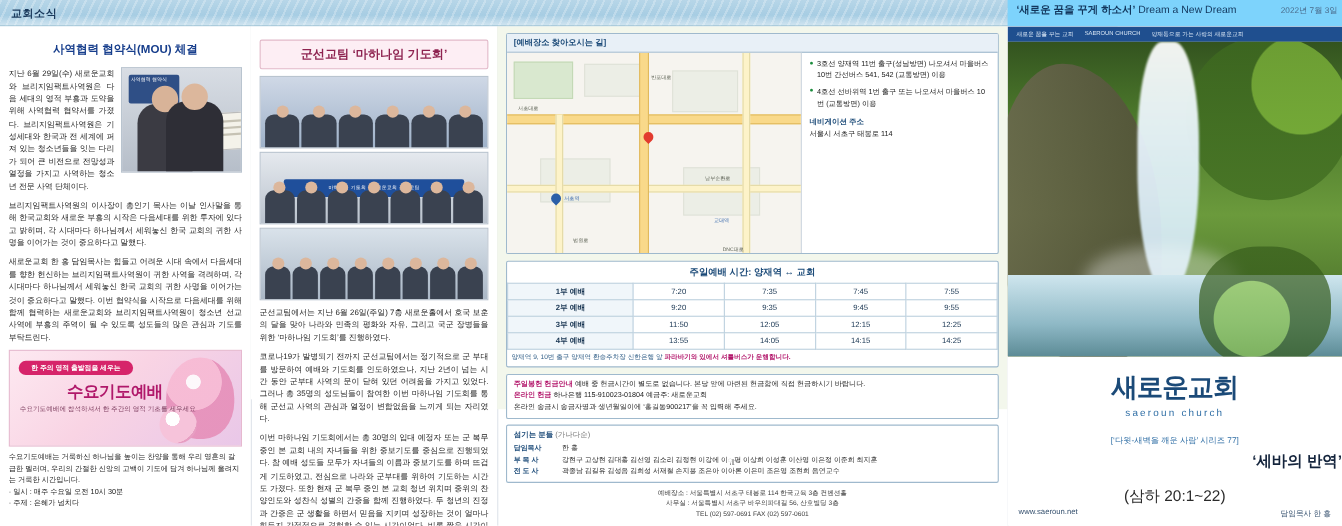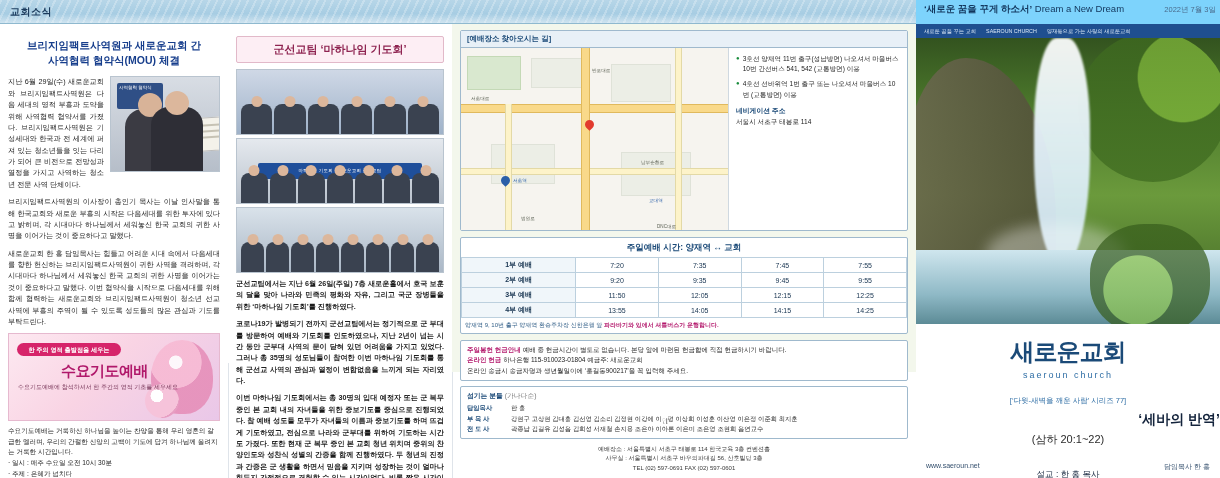--- a/index.html
+++ b/index.html
@@ -113,21 +113,21 @@
   .b-photos { display:flex; flex-direction:column; gap:3px; }
   .b-photo { width:100%; height:66px; border:1px solid #b9c4cf; position:relative; overflow:hidden; }
   .bp1 { background:linear-gradient(180deg,#cfd8e6 0%, #9fb2c9 100%); }
   .bp2 { background:linear-gradient(180deg,#e5e9ee 0%, #b9c2cd 100%); }
   .bp3 { background:linear-gradient(180deg,#d9e2ea 0%, #aab7c6 100%); }
   .bp-banner { position:absolute; left:10%; top:38%; width:80%; height:16px; background:#1f4f9b; border-radius:2px; color:#fff; font-size:4.4px; text-align:center; line-height:16px; letter-spacing:.3px;}
   .bp-row { position:absolute; left:0; right:0; bottom:0; height:30px; display:flex; gap:2px; padding:0 4px; }
   .bp-row i { flex:1; background:#3a4250; border-radius:8px 8px 0 0; display:block; position:relative; }
   .bp-row i:after{content:"";position:absolute;left:50%;top:-8px;transform:translateX(-50%);width:11px;height:11px;border-radius:50%;background:#dcb79c;}
   .b-body { font-size:7.2px; line-height:1.58; color:#1d1d1d; text-align:justify; margin-top:5px; }
-  .b-body p { margin:0 0 6px 0;font-weight:bold; }
+  .b-body p { margin:0 0 6px 0; }
 
   
   .colC {
     position:absolute; left:452px; top:24px; width:464px; height:348px;
     background:#f3f7ec; padding:6px 8px 0 8px;
   }
   .panel {
     border:1px solid #9fb9cd; background:#fff; border-radius:2px; margin-bottom:6px;
   }
   .panel-h {
@@ -197,21 +197,21 @@
     background:radial-gradient(circle at 70% 30%, #7fb63a 0 30%, #3f6b20 31% 100%); border-radius:50%; opacity:.75;}
   .d-photo .leaf2 { position:absolute; right:10px; bottom:-10px; width:120px; height:110px;
     background:radial-gradient(circle at 40% 60%, #8cc34a 0 35%, #365c1b 36% 100%); border-radius:45%; opacity:.7;}
   .d-photo .mist { position:absolute; left:70px; bottom:40px; width:140px; height:60px; background:rgba(255,255,255,.35); filter:blur(7px); border-radius:50%;}
 
   .d-logo { text-align:center; padding:12px 0 2px; }
   .d-logo .ko { font-size:24px; font-weight:bold; color:#1b4a78; letter-spacing:-1px; }
   .d-logo .en { font-size:9px; color:#2f6ea5; letter-spacing:2px; margin-top:2px; }
   .d-series { text-align:center; font-size:7.5px; color:#2f6ea5; margin-top:14px; }
   .d-sermon { text-align:right; font-size:14px; font-weight:bold; color:#14243c; margin-top:5px; }
-  .d-verse { text-align:center; font-size:11px; color:#2b2b2b; margin-top:3px; }
+  .d-verse { text-align:center; font-size:14px; color:#2b2b2b; margin-top:13px; }
   .d-preacher { text-align:center; font-size:8.5px; color:#14243c; margin-top:22px; }
   .d-foot { position:absolute; left:0; right:0; bottom:6px; display:flex; justify-content:space-between; padding:0 10px; font-size:7px; color:#35506e;}
 
   .divider-v { position:absolute; top:24px; bottom:0; width:1px; background:#dfe4ea; }
 </style>
 </head>
 <body>
 
 <div class="topbar">
   <div class="tex"></div>
@@ -220,21 +220,20 @@
 <div class="rightbar">
   <div class="hdr">
     <b>‘새로운 꿈을 꾸게 하소서’</b>
     <span>Dream a New Dream</span>
   </div>
   <div class="date">2022년 7월 3일</div>
 </div>
 
 <div class="colA">
   <div class="a-title">
-    <div>브리지임팩트사역원과 새로운교회 간</div>
     <div>사역협력 협약식(MOU) 체결</div>
   </div>
 
   <div class="a-float">
     <div class="a-photo">
       <div class="banner">사역협력 협약식</div>
       <div class="doc">
         <div class="doc-line" style="top:6px"></div>
         <div class="doc-line" style="top:12px"></div>
         <div class="doc-line" style="top:18px"></div>

